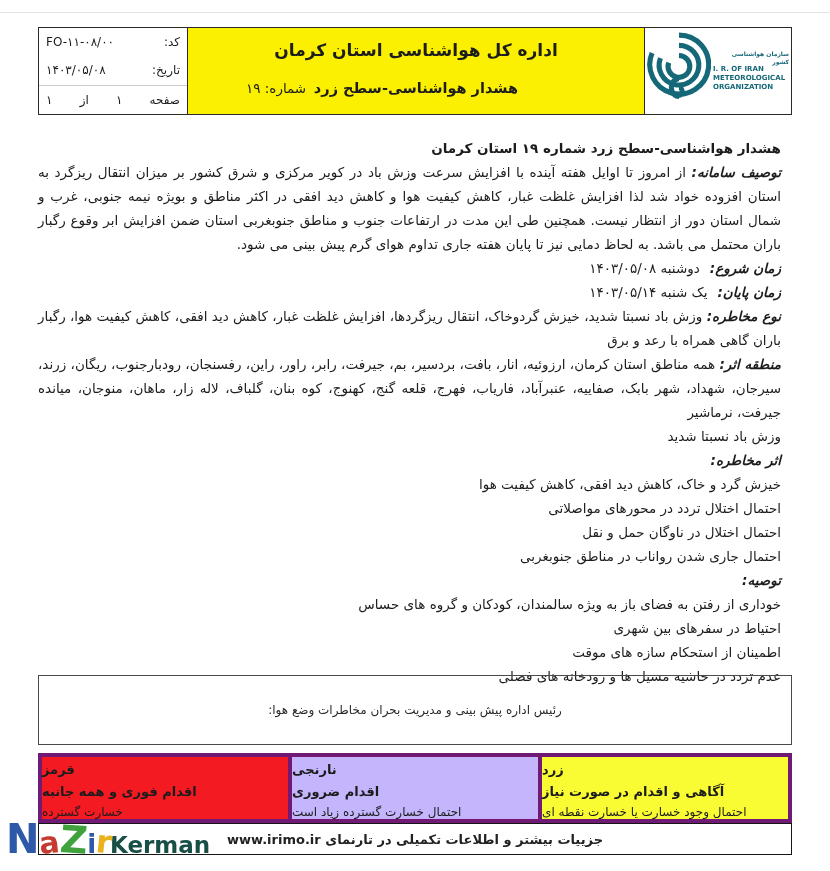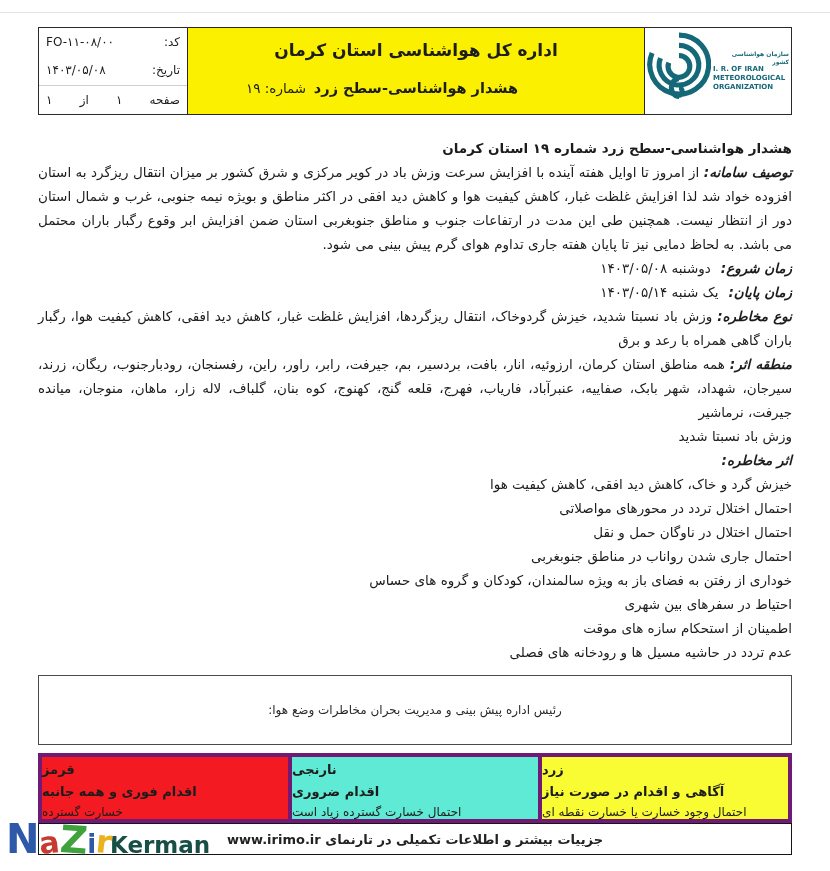--- a/index.html
+++ b/index.html
@@ -27,21 +27,21 @@
   .warn-title { position:absolute; right:0; left:0; text-align:center; font-size:14.5px; font-weight:bold; color:#1d1d1d; }
   .warn-no { position:absolute; left:58px; top:0; font-size:13.5px; color:#1d1d1d; }
   .meta-cell { width:149px; border-right:1px solid #2a2a2a; display:flex; flex-direction:column; font-size:12px; }
   .meta-row { flex:1; display:flex; align-items:center; justify-content:space-between; padding:0 7px; }
   .meta-row.page-row { border-top:1px solid #cfcfcf; justify-content:space-between; }
   .meta-label { font-weight:normal; }
   .ltr { direction:ltr; unicode-bidi:isolate; }
 
   
   .doc-body {
-    position:absolute; top:136px; right:38px; left:38px;
+    position:absolute; top:136px; right:49px; left:38px;
     font-size:13.5px; line-height:24px; text-align:justify;
   }
   .doc-body p { margin:0; }
   .headline { font-weight:bold; text-align:right; }
   .plainline { text-align:right; }
   b.lbl { font-weight:bold;font-style:italic; }
   .inline-gap { display:inline-block; width:10px; }
 
   
   .sig-box {
@@ -51,21 +51,21 @@
   .sig-box .sig-text { font-size:12px; color:#2a2a2a; }
 
   
   .legend { position:absolute; top:753px; right:38px; left:38px; height:70px; display:flex; }
   .legend-cell { flex:1; border:4px solid #701a75; text-align:left; padding-top:2px; }
   .legend-cell + .legend-cell { border-right:none; }
   .lv-name { font-size:13px; font-weight:bold; line-height:22px; }
   .lv-action { font-size:13px; font-weight:bold; line-height:21px; }
   .lv-desc { font-size:12px; line-height:21px; }
   .cell-yellow { background:#fafc33; }
-  .cell-orange { background:#5eead4; }
+  .cell-orange { background:#c4b5fd; }
   .cell-red { background:#f31a22; }
 
   
   .footer-row {
     position:absolute; top:823px; right:38px; left:38px; height:32px;
     border:1px solid #151515; display:flex; align-items:center; justify-content:center;
     background:#fff;
   }
   .footer-row .info-text { font-size:13px; font-weight:600; color:#222; }
 
@@ -148,20 +148,21 @@
 
     <p><b class="lbl">منطقه اثر:</b> <span>همه مناطق استان کرمان، ارزوئیه، انار، بافت، بردسیر، بم، جیرفت، رابر، راور، راین، رفسنجان، رودبارجنوب، ریگان، زرند، سیرجان، شهداد، شهر بابک، صفاییه، عنبرآباد، فاریاب، فهرج، قلعه گنج، کهنوج، کوه بنان، گلباف، لاله زار، ماهان، منوجان، میانده جیرفت، نرماشیر</span></p>
 
     <p class="plainline">وزش باد نسبتا شدید</p>
     <p class="plainline"><b class="lbl">اثر مخاطره:</b></p>
     <p class="plainline">خیزش گرد و خاک، کاهش دید افقی، کاهش کیفیت هوا</p>
     <p class="plainline">احتمال اختلال تردد در محورهای مواصلاتی</p>
     <p class="plainline">احتمال اختلال در ناوگان حمل و نقل</p>
     <p class="plainline">احتمال جاری شدن رواناب در مناطق جنوبغربی</p>
 
+    <p class="plainline"><b class="lbl">توصیه:</b></p>
     <p class="plainline">خوداری از رفتن به فضای باز به ویژه سالمندان، کودکان و گروه های حساس</p>
     <p class="plainline">احتیاط در سفرهای بین شهری</p>
     <p class="plainline">اطمینان از استحکام سازه های موقت</p>
     <p class="plainline">عدم تردد در حاشیه مسیل ها و رودخانه های فصلی</p>
   </div>
 
   <div class="sig-box">
     <span class="sig-text">رئیس اداره پیش بینی و مدیریت بحران مخاطرات وضع هوا:</span>
   </div>
 

